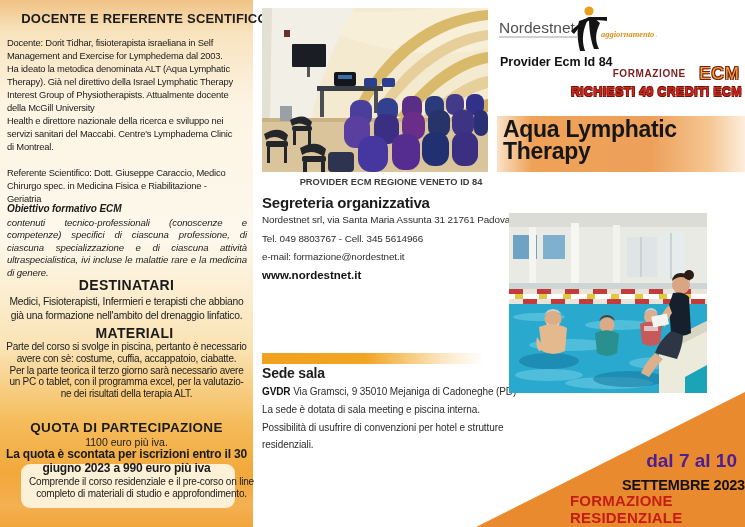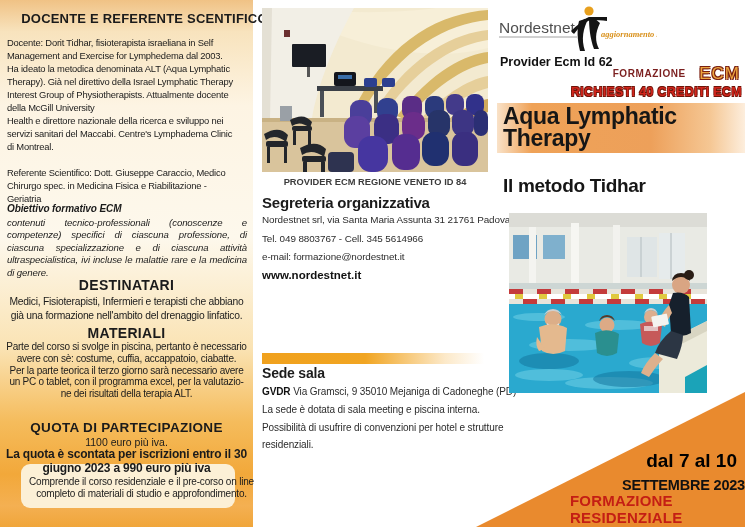--- a/index.html
+++ b/index.html
@@ -16,29 +16,29 @@
   .lp-card{position:absolute;left:21px;top:464px;width:214px;height:44px;background:#fcf0d6;border-radius:9px;}
   .lp-title{position:absolute;left:0;top:11px;width:289px;text-align:center;font-size:13px;font-weight:bold;letter-spacing:.2px;}
   .lp-body{position:absolute;left:7px;width:242px;font-size:9.4px;line-height:13px;letter-spacing:-.2px;white-space:pre-line;}
   .lp-docente{top:36px;}
   .lp-referente{top:166px;}
   .lp-obiettivo-title{position:absolute;left:7px;top:203px;font-size:10px;font-weight:bold;font-style:italic;letter-spacing:-.1px;}
   .lp-obiettivo-text{position:absolute;left:7px;top:217px;width:240px;font-size:9.6px;font-style:italic;line-height:12.4px;text-align:justify;letter-spacing:-.1px;}
   .lp-sec-title{position:absolute;left:0;width:253px;text-align:center;font-weight:bold;font-size:14px;letter-spacing:.3px;}
   .lp-destinatari-title{top:277px;}
   .lp-destinatari-text{position:absolute;left:6px;top:295px;width:241px;text-align:center;font-size:10.3px;line-height:14px;letter-spacing:-.25px;white-space:pre-line;}
-  .lp-materiali-title{top:325px;}
+  .lp-materiali-title{top:325px;padding-left:8px;}
   .lp-materiali-text{position:absolute;left:5px;top:341px;width:243px;text-align:center;font-size:10px;line-height:11.8px;letter-spacing:-.25px;white-space:pre-line;}
   .lp-quota-title{top:420px;font-size:13.5px;}
   .lp-quota1{position:absolute;left:0;top:436px;width:253px;text-align:center;font-size:10.5px;}
   .lp-quota2{position:absolute;left:0;top:448px;width:253px;text-align:center;font-size:12px;font-weight:bold;line-height:13.5px;letter-spacing:-.2px;white-space:pre-line;}
   .lp-quota3{position:absolute;left:0;top:476px;width:283px;text-align:center;font-size:10px;line-height:12px;letter-spacing:-.2px;white-space:pre-line;}
   
   .conference-photo{position:absolute;left:262px;top:8px;width:226px;height:164px;overflow:hidden;}
-  .mid-caption{position:absolute;left:262px;top:177px;width:226px;text-align:center;font-size:9.3px;font-weight:bold;color:#3c3c3c;letter-spacing:0;}
+  .mid-caption{position:absolute;left:278px;top:177px;width:226px;text-align:center;font-size:9.3px;font-weight:bold;color:#3c3c3c;letter-spacing:0;}
   .seg-title{position:absolute;left:262px;top:194px;font-size:15px;font-weight:bold;letter-spacing:-.2px;}
   .seg-line{position:absolute;left:262px;font-size:9.9px;color:#2c2c2c;white-space:nowrap;letter-spacing:-.1px;}
   .seg-l1{top:214px;}
   .seg-l2{top:233px;}
   .seg-l3{top:251px;}
   .seg-web{position:absolute;left:262px;top:269px;font-size:11.5px;font-weight:bold;color:#111;}
   .orange-bar{position:absolute;left:262px;top:353px;width:229px;height:11px;background:linear-gradient(90deg,#f0a11d 0%,#f1a522 45%,#fce9c9 80%,#ffffff 97%);}
   .sede-title{position:absolute;left:262px;top:365px;font-size:14px;font-weight:bold;letter-spacing:-.2px;}
   .sede-line{position:absolute;left:262px;font-size:10px;color:#2c2c2c;white-space:nowrap;letter-spacing:-.1px;}
   .sede-l1{top:386px;}
@@ -48,28 +48,28 @@
   .b{font-weight:bold;color:#111;}
   
   .logo-box{position:absolute;left:497px;top:5px;width:160px;height:50px;}
   .provider-id{position:absolute;left:500px;top:55px;font-size:12.5px;font-weight:bold;color:#111;}
   .formazione-row{position:absolute;left:497px;top:64px;width:243px;text-align:right;white-space:nowrap;}
   .formazione-word{font-size:10px;font-weight:bold;color:#7b1f1f;letter-spacing:.6px;vertical-align:2px;}
   .ecm-word{font-size:17px;font-weight:normal;color:#eda43f;letter-spacing:1px;
     text-shadow:-1px -1px 0 #7a2010,1px -1px 0 #7a2010,-1px 1px 0 #7a2010,1px 1px 0 #7a2010;}
   .crediti-row{position:absolute;left:497px;top:85px;width:245px;text-align:right;font-size:12.5px;font-weight:bold;color:#d2261d;letter-spacing:.3px;white-space:nowrap;
     text-shadow:-0.6px -0.6px 0 #6e1408,0.6px -0.6px 0 #6e1408,-0.6px 0.6px 0 #6e1408,0.6px 0.6px 0 #6e1408;}
-  .title-band{position:absolute;left:497px;top:103px;width:248px;height:50px;
+  .title-band{position:absolute;left:497px;top:116px;width:248px;height:56px;
     background:linear-gradient(90deg,#f9e2c8 0%,#efa257 14%,#eda05a 62%,#f5c794 86%,#fdeedd 100%);}
   .main-title{position:absolute;left:6px;top:2px;font-size:23px;font-weight:bold;color:#161616;line-height:22px;letter-spacing:-.3px;white-space:pre-line;}
   .subtitle{position:absolute;left:503px;top:175px;font-size:19px;font-weight:bold;color:#161616;letter-spacing:-.3px;}
   .pool-photo{position:absolute;left:509px;top:213px;width:198px;height:180px;overflow:hidden;}
   .wedge{position:absolute;left:455px;top:385px;width:290px;height:142px;
     clip-path:polygon(21px 142px,290px 7px,290px 142px);background:#e98a2e;}
-  .date-l1{position:absolute;left:497px;top:450px;width:240px;text-align:right;font-size:19px;font-weight:bold;color:#000000;}
+  .date-l1{position:absolute;left:497px;top:450px;width:240px;text-align:right;font-size:19px;font-weight:bold;color:#4c1d95;}
   .date-l2{position:absolute;left:497px;top:477px;width:248px;text-align:right;font-size:14.5px;font-weight:bold;color:#111;letter-spacing:-.2px;}
   .resid{position:absolute;left:570px;font-size:15px;font-weight:bold;color:#c41e14;letter-spacing:.2px;}
   .resid-l1{top:492px;}
   .resid-l2{top:509px;}
 </style>
 </head>
 <body>
 
 <div class="page">
 
@@ -198,34 +198,33 @@
       <g>
         <circle cx="92" cy="6" r="4.6" fill="#e8a01e"></circle>
         <path d="M82 16 C88 14 90 13 92 12 C86 24 84 34 88 46 L83 46 C80 33 80 24 82 16 Z" fill="#141414"></path>
         <path d="M92 12 C96 13 99 14 103 18 C98 28 98 36 102 44 L97 44 C93 33 92 22 92 12 Z" fill="#141414"></path>
         <path d="M74 26 C80 20 86 16 92 12 L93 15 C87 18 81 23 77 29 Z" fill="#141414"></path>
         <path d="M110 12 C104 12 98 12 92 12 L93 15 C99 15 105 15 110 16 Z" fill="#141414"></path>
       </g>
       <text x="104" y="32" font-family="Liberation Serif, serif" font-style="italic" font-weight="bold" font-size="8.5" fill="#d9911c">aggiornamento sanitario</text>
     </svg>
   </div>
-  <div class="provider-id">Provider Ecm Id 62</div>
+  <div class="provider-id">Provider Ecm Id 84</div>
 
   <div class="formazione-row">
     <span class="formazione-word">FORMAZIONE</span>
     <span>&nbsp;</span>
     <span class="ecm-word">ECM</span>
   </div>
   <div class="crediti-row">RICHIESTI 40 CREDITI ECM</div>
 
   <div class="title-band">
     <div class="main-title">Aqua Lymphatic
 Therapy</div>
   </div>
-  <div class="subtitle">Il metodo Tidhar</div>
 
   <div class="pool-photo">
     <svg width="198" height="180" viewBox="0 0 198 180" xmlns="http://www.w3.org/2000/svg">
 
       <rect x="0" y="0" width="198" height="75" fill="#e9eae4"></rect>
       <rect x="0" y="0" width="198" height="14" fill="#dcdcd6"></rect>
       <rect x="4" y="22" width="24" height="24" fill="#6fa3c4"></rect>
       <rect x="34" y="22" width="22" height="24" fill="#7fb0cd"></rect>
       <rect x="20" y="14" width="7" height="58" fill="#f4f4f0"></rect>
       <rect x="62" y="10" width="8" height="62" fill="#f6f6f2"></rect>

